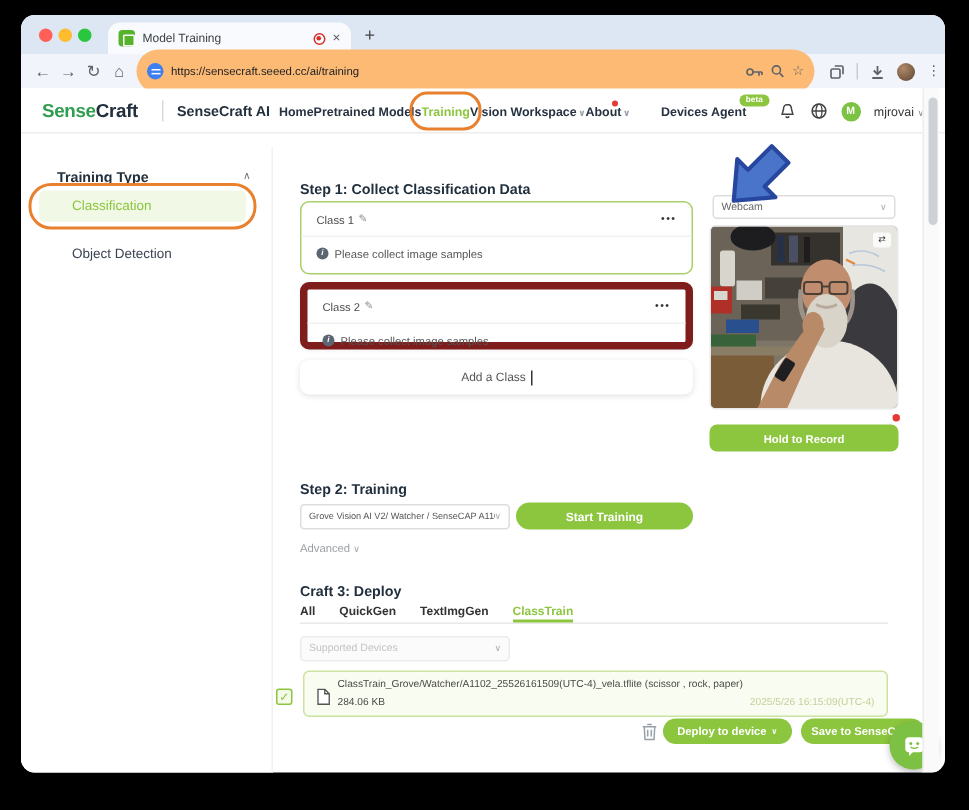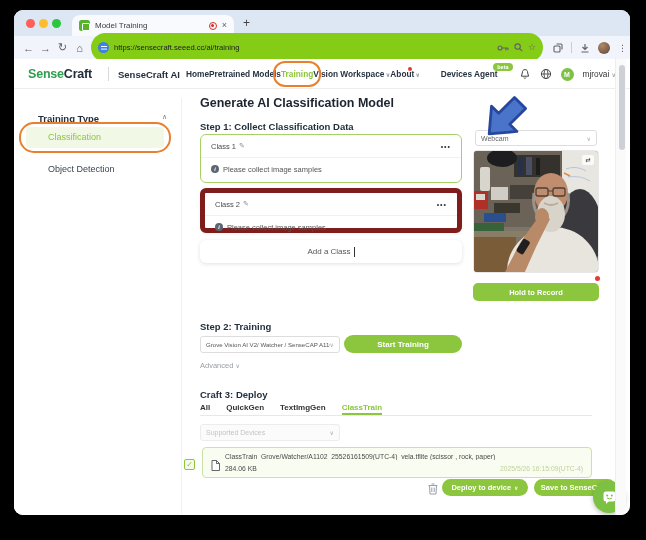--- a/index.html
+++ b/index.html
@@ -17,21 +17,21 @@
   #favicon::after{ content:""; position:absolute; left:2.5px; top:2.5px; width:6px; height:6px; border:1.2px solid #fff; border-radius:1px; }
   #tab-title { flex:1; font-size:8px; color:#3c4043; white-space:nowrap; overflow:hidden; }
   #rec-dot { width:8px; height:8px; border:1.4px solid #d93025; border-radius:50%; position:relative; flex:0 0 auto; }
   #rec-dot::after{ content:""; position:absolute; left:1.6px; top:1.6px; width:3px; height:3px; border-radius:50%; background:#d93025; }
   #tab-close { font-size:9px; color:#5f6368; line-height:1; }
   #newtab { position:absolute; left:229px; top:6px; font-size:12px; color:#444; }
 
   
   #toolbar { position:absolute; left:0; top:26px; width:616px; height:23px; background:#f1f5fb; display:flex; align-items:center; }
   .navglyph { font-size:11px; color:#5f6368; width:17px; text-align:center; flex:0 0 auto; }
-  #urlbar { margin-left:3px; width:452px; height:29px; background:#84cc16; border-radius:999px; display:flex; align-items:center; padding:0 7px; gap:5px; }
+  #urlbar { margin-left:3px; width:452px; height:29px; background:#fdba74; border-radius:999px; display:flex; align-items:center; padding:0 7px; gap:5px; }
   #site-icon { width:11px; height:11px; border-radius:50%; background:#3d7ef0; position:relative; flex:0 0 auto; }
   #site-icon::after{ content:""; position:absolute; left:2.5px; top:3.5px; width:6px; height:1.4px; background:#fff; box-shadow:0 2.6px 0 #fff; }
   #url-text { flex:1; font-size:7.6px; color:#202124; white-space:nowrap; overflow:hidden; }
   .pill-ico { flex:0 0 auto; display:flex; }
   #tb-right { display:flex; align-items:center; gap:8px; margin-left:10px; }
   #tb-divider { width:1px; height:11px; background:#c8cdd4; }
   #tb-avatar { width:12px; height:12px; border-radius:50%; background:radial-gradient(circle at 35% 30%, #b08968, #5c4433); }
   #tb-menu { font-size:9px; color:#5f6368; letter-spacing:0; }
 
   
@@ -215,21 +215,20 @@
   </div>
 
   <div id="sidebar">
     <div id="sb-title">Training Type</div>
     <div id="sb-chevron">∧</div>
     <div id="sb-classification">Classification</div>
     <div id="oval-classification"></div>
     <div id="sb-object">Object Detection</div>
   </div>
 
-  <div id="page-title">Generate AI Classification Model</div>
   <div class="step-label" id="step1-label">Step 1: Collect Classification Data</div>
 
   <div class="class-card" id="card-1">
     <div class="card-row1">
       <span class="class-name">Class 1</span>
       <span class="pencil">✎</span>
       <span class="card-more">•••</span>
     </div>
     <div class="card-row2">
       <span class="info-ico">i</span>

